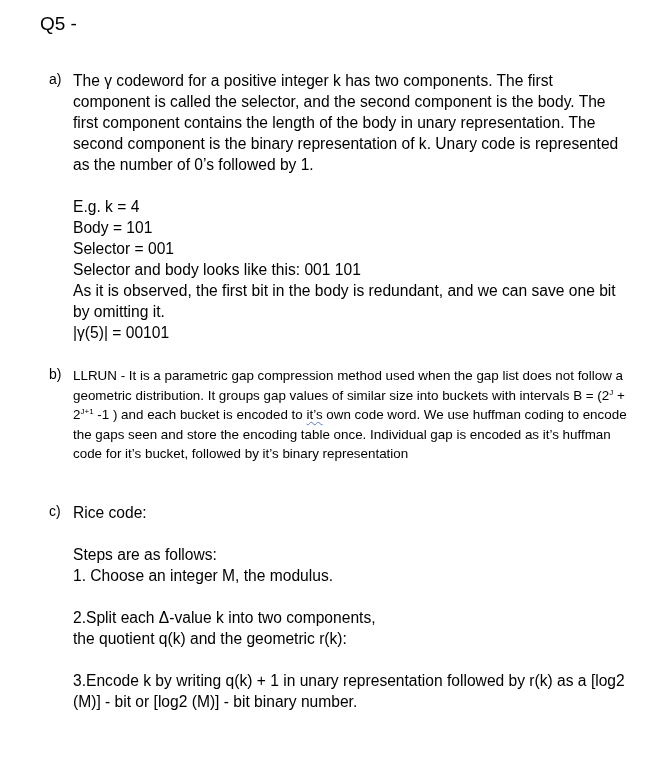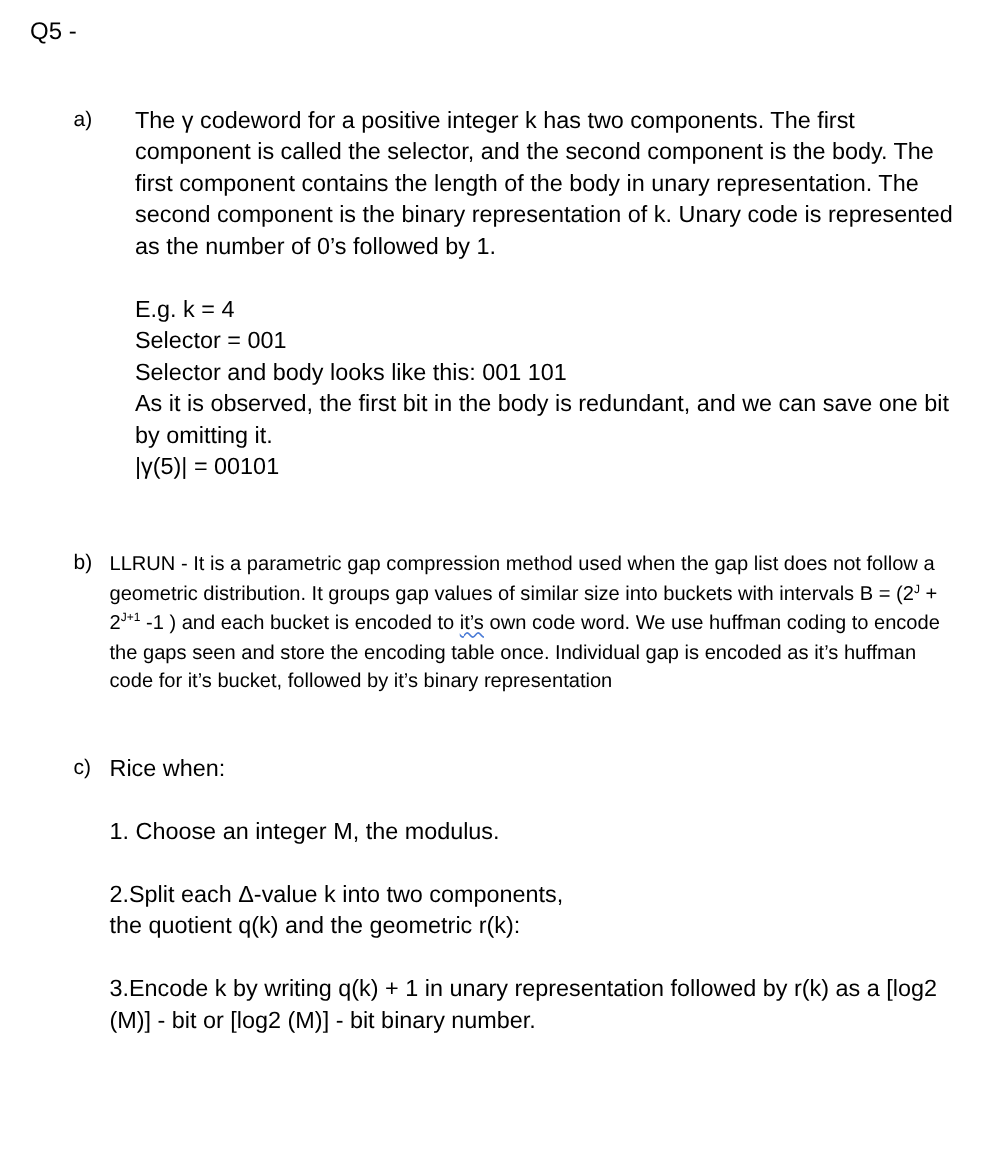--- a/index.html
+++ b/index.html
@@ -1,61 +1,63 @@
 <!DOCTYPE html>
 <html><head>
   <meta charset="utf-8">
   <style>
     html, body { margin: 0; padding: 0; background: #ffffff; }
     body {
       width: 668px; height: 784px; position: relative; overflow: hidden;
       font-family: "Liberation Sans", sans-serif; color: #000000;
     }
-    .title { position: absolute; left: 20px; top: 13px; font-size: 16px; }
+    .title { position: absolute; left: 40px; top: 13px; font-size: 19px; }
     .item { position: absolute; left: 0; width: 668px; }
     .marker { position: absolute; left: 49px; font-size: 14px; }
-    .body-a { position: absolute; left: 73px; width: 560px; font-size: 15.6px; line-height: 21px; margin-left: 17px; }
+    .body-a { position: absolute; left: 73px; width: 560px; font-size: 15.6px; line-height: 21px; }
     .body-b { position: absolute; left: 73px; width: 565px; font-size: 13.4px; line-height: 19.5px; }
     .body-c { position: absolute; left: 73px; width: 560px; font-size: 15.6px; line-height: 21px; }
     .line { display: block; white-space: nowrap; }
     .para { display: block; }
     .gap { display: block; height: 21px; }
     sup { font-size: 8px; vertical-align: 5px; line-height: 0; }
     .squiggle { text-decoration: underline wavy #4a7bd6; text-decoration-thickness: 1px; text-underline-offset: 2px; }
   </style>
 </head>
 <body>
 
 <div class="title">Q5 -</div>
 
 <div class="item" style="top:70px;">
   <span class="marker" style="top:1px;">a)</span>
   <div class="body-a" style="top:0;">
     <span class="para">The γ codeword for a positive integer k has two components. The first component is called the selector, and the second component is the body. The first component contains the length of the body in unary representation. The second component is the binary representation of k. Unary code is represented as the number of 0’s followed by 1.</span>
     <span class="gap"></span>
     <span class="line">E.g. k = 4</span>
+    <span class="line">Body = 101</span>
     <span class="line">Selector = 001</span>
     <span class="line">Selector and body looks like this: 001 101</span>
     <span class="para">As it is observed, the first bit in the body is redundant, and we can save one bit by omitting it.</span>
     <span class="line">|γ(5)| = 00101</span>
   </div>
 </div>
 
 <div class="item" style="top:366px;">
   <span class="marker" style="top:0;">b)</span>
   <div class="body-b" style="top:0;">
     <span>LLRUN - It is a parametric gap compression method used when the gap list does not follow a geometric distribution. It groups gap values of similar size into buckets with intervals B = (2</span><sup>J</sup><span> + 2</span><sup>J+1</sup><span> -1 ) and each bucket is encoded to </span><span class="squiggle">it’s</span><span> own code word. We use huffman coding to encode the gaps seen and store the encoding table once. Individual gap is encoded as it’s huffman code for it’s bucket, followed by it’s binary representation</span>
   </div>
 </div>
 
 <div class="item" style="top:502px;">
   <span class="marker" style="top:1px;">c)</span>
   <div class="body-c" style="top:0;">
-    <span class="line">Rice when:</span>
+    <span class="line">Rice code:</span>
     <span class="gap"></span>
+    <span class="line">Steps are as follows:</span>
     <span class="line">1. Choose an integer M, the modulus.</span>
     <span class="gap"></span>
     <span class="line">2.Split each Δ-value k into two components,</span>
     <span class="line">the quotient q(k) and the geometric r(k):</span>
     <span class="gap"></span>
     <span class="para">3.Encode k by writing q(k) + 1 in unary representation followed by r(k) as a [log2 (M)] - bit or [log2 (M)] - bit binary number.</span>
   </div>
 </div>
 
 </body></html>

